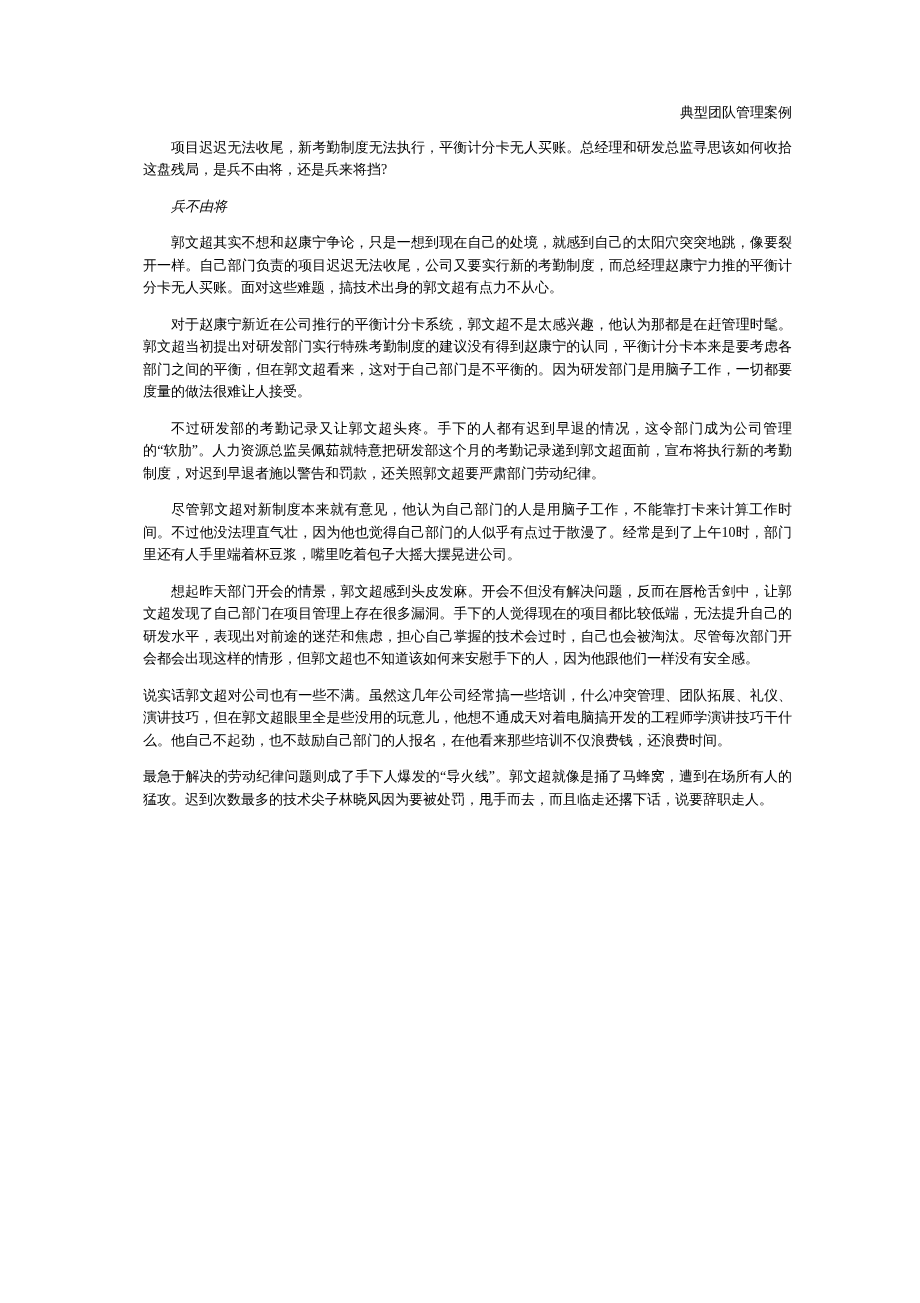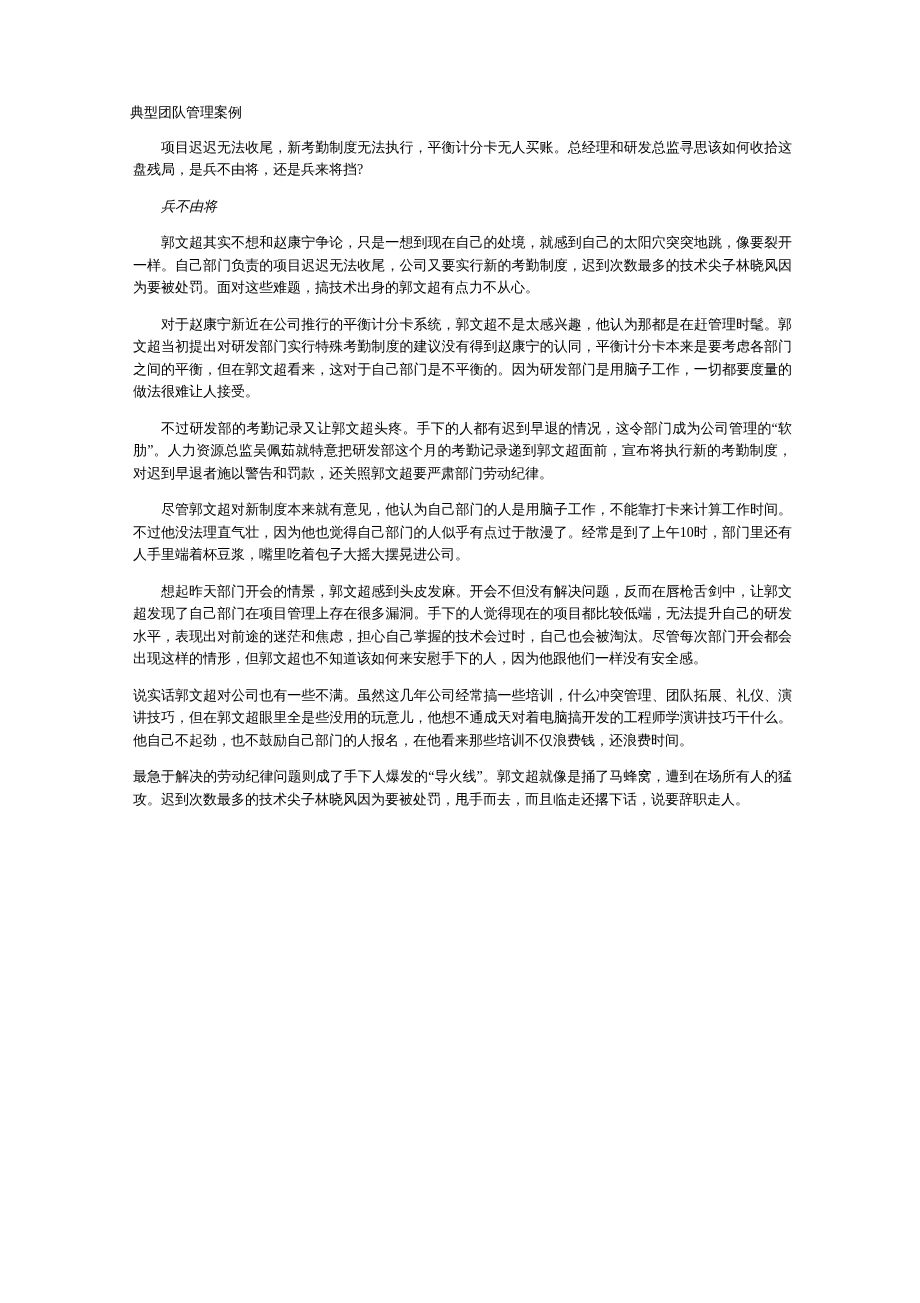--- a/index.html
+++ b/index.html
@@ -15,42 +15,42 @@
     color: #000000;
     padding: 102px 128px 0 130px;
     font-family: "Liberation Serif", "DejaVu Serif", serif;
     font-size: 14px;
     line-height: 22.5px;
     overflow: hidden;
   }
   .doc-title {
     font-size: 14px;
     font-weight: normal;
-    text-align: left;
+    text-align: right;
     margin: 0 0 12px 0;
     line-height: 22.5px;
   }
   .doc-body p {
-    margin: 0 0 14px 3px;
+    margin: 0 0 14px 13px;
     text-align: justify;
     white-space: pre-line;
   }
   p.para { text-indent: 2em; }
   p.heading { text-indent: 2em; margin-bottom: 14px; font-style: italic; }
   p.para-noindent { text-indent: 0; }
 </style>
 </head>
 <body>
 
 <div class="page">
   <h1 class="doc-title">典型团队管理案例</h1>
   <div class="doc-body" id="doc-body">
       <p class="para">项目迟迟无法收尾，新考勤制度无法执行，平衡计分卡无人买账。总经理和研发总监寻思该如何收拾这盘残局，是兵不由将，还是兵来将挡?</p>
       <p class="heading">兵不由将</p>
-      <p class="para">郭文超其实不想和赵康宁争论，只是一想到现在自己的处境，就感到自己的太阳穴突突地跳，像要裂开一样。自己部门负责的项目迟迟无法收尾，公司又要实行新的考勤制度，迟到次数最多的技术尖子林晓风因为要被处罚。面对这些难题，搞技术出身的郭文超有点力不从心。</p>
+      <p class="para">郭文超其实不想和赵康宁争论，只是一想到现在自己的处境，就感到自己的太阳穴突突地跳，像要裂开一样。自己部门负责的项目迟迟无法收尾，公司又要实行新的考勤制度，而总经理赵康宁力推的平衡计分卡无人买账。面对这些难题，搞技术出身的郭文超有点力不从心。</p>
       <p class="para">对于赵康宁新近在公司推行的平衡计分卡系统，郭文超不是太感兴趣，他认为那都是在赶管理时髦。郭文超当初提出对研发部门实行特殊考勤制度的建议没有得到赵康宁的认同，平衡计分卡本来是要考虑各部门之间的平衡，但在郭文超看来，这对于自己部门是不平衡的。因为研发部门是用脑子工作，一切都要度量的做法很难让人接受。</p>
       <p class="para">不过研发部的考勤记录又让郭文超头疼。手下的人都有迟到早退的情况，这令部门成为公司管理的“软肋”。人力资源总监吴佩茹就特意把研发部这个月的考勤记录递到郭文超面前，宣布将执行新的考勤制度，对迟到早退者施以警告和罚款，还关照郭文超要严肃部门劳动纪律。</p>
       <p class="para">尽管郭文超对新制度本来就有意见，他认为自己部门的人是用脑子工作，不能靠打卡来计算工作时间。不过他没法理直气壮，因为他也觉得自己部门的人似乎有点过于散漫了。经常是到了上午10时，部门里还有人手里端着杯豆浆，嘴里吃着包子大摇大摆晃进公司。</p>
       <p class="para">想起昨天部门开会的情景，郭文超感到头皮发麻。开会不但没有解决问题，反而在唇枪舌剑中，让郭文超发现了自己部门在项目管理上存在很多漏洞。手下的人觉得现在的项目都比较低端，无法提升自己的研发水平，表现出对前途的迷茫和焦虑，担心自己掌握的技术会过时，自己也会被淘汰。尽管每次部门开会都会出现这样的情形，但郭文超也不知道该如何来安慰手下的人，因为他跟他们一样没有安全感。</p>
       <p class="para-noindent">说实话郭文超对公司也有一些不满。虽然这几年公司经常搞一些培训，什么冲突管理、团队拓展、礼仪、演讲技巧，但在郭文超眼里全是些没用的玩意儿，他想不通成天对着电脑搞开发的工程师学演讲技巧干什么。他自己不起劲，也不鼓励自己部门的人报名，在他看来那些培训不仅浪费钱，还浪费时间。</p>
       <p class="para-noindent">最急于解决的劳动纪律问题则成了手下人爆发的“导火线”。郭文超就像是捅了马蜂窝，遭到在场所有人的猛攻。迟到次数最多的技术尖子林晓风因为要被处罚，甩手而去，而且临走还撂下话，说要辞职走人。</p>
     </div>
 </div>
 
 </body></html>

